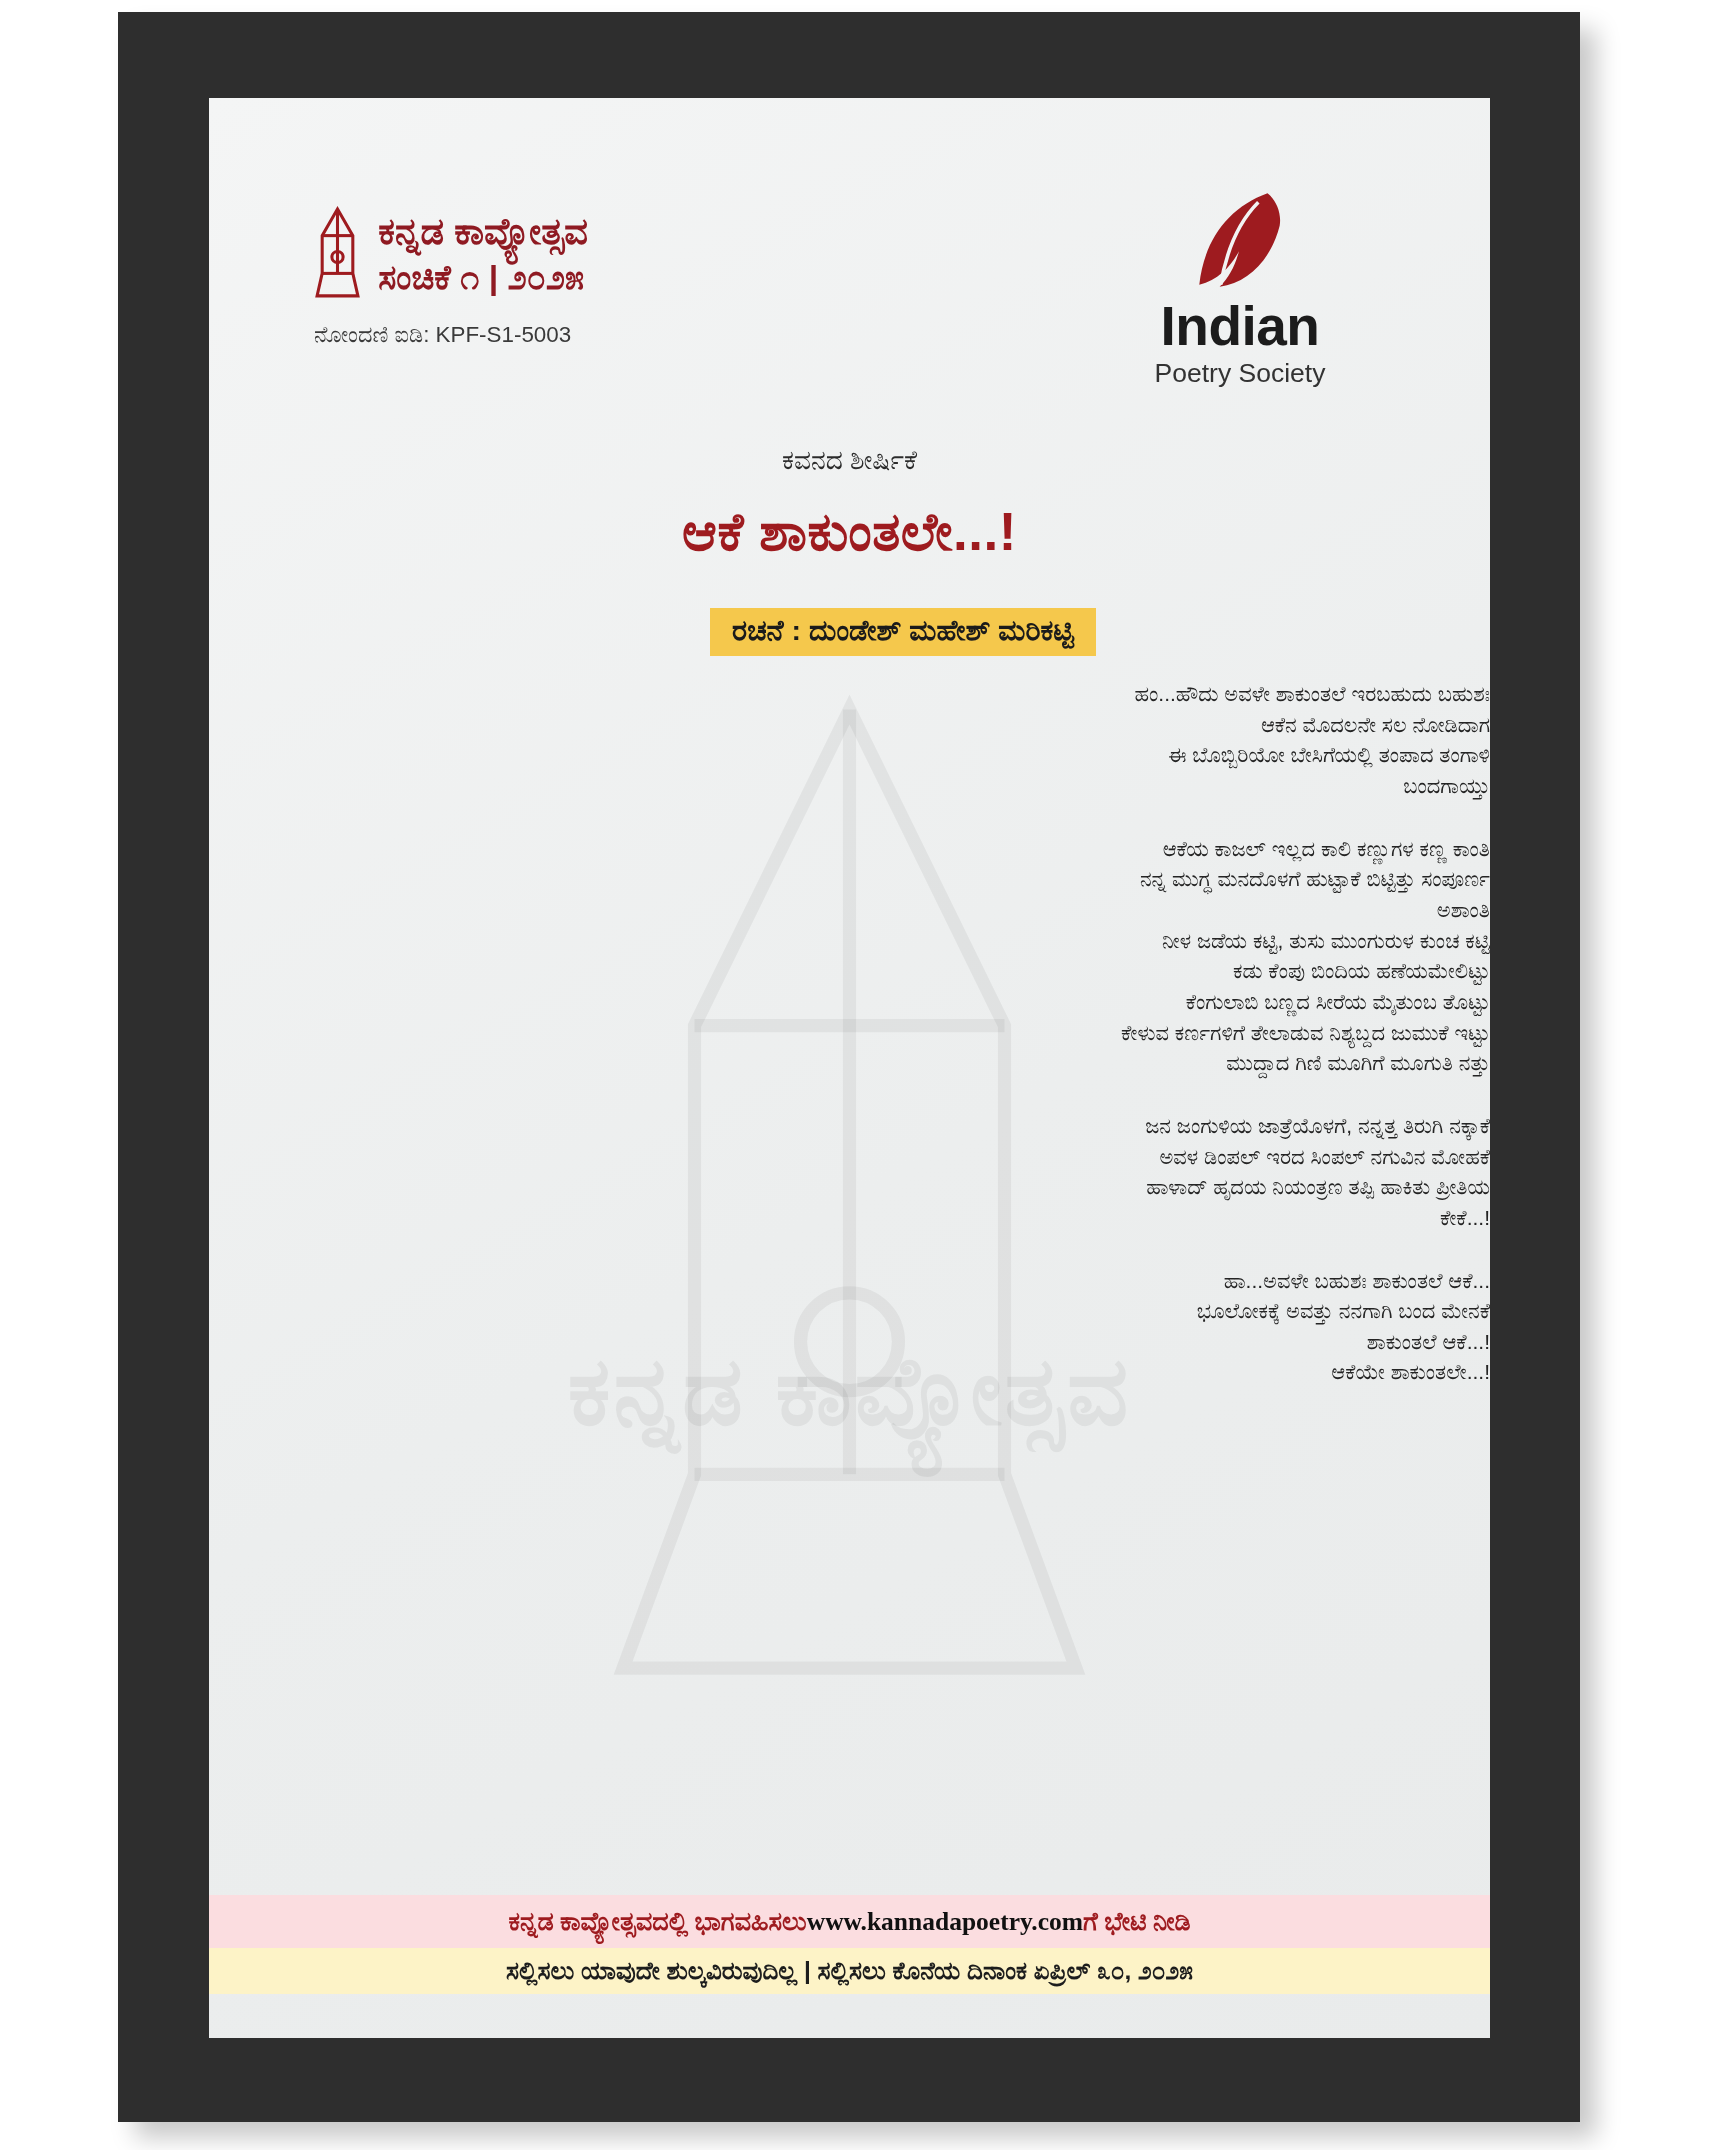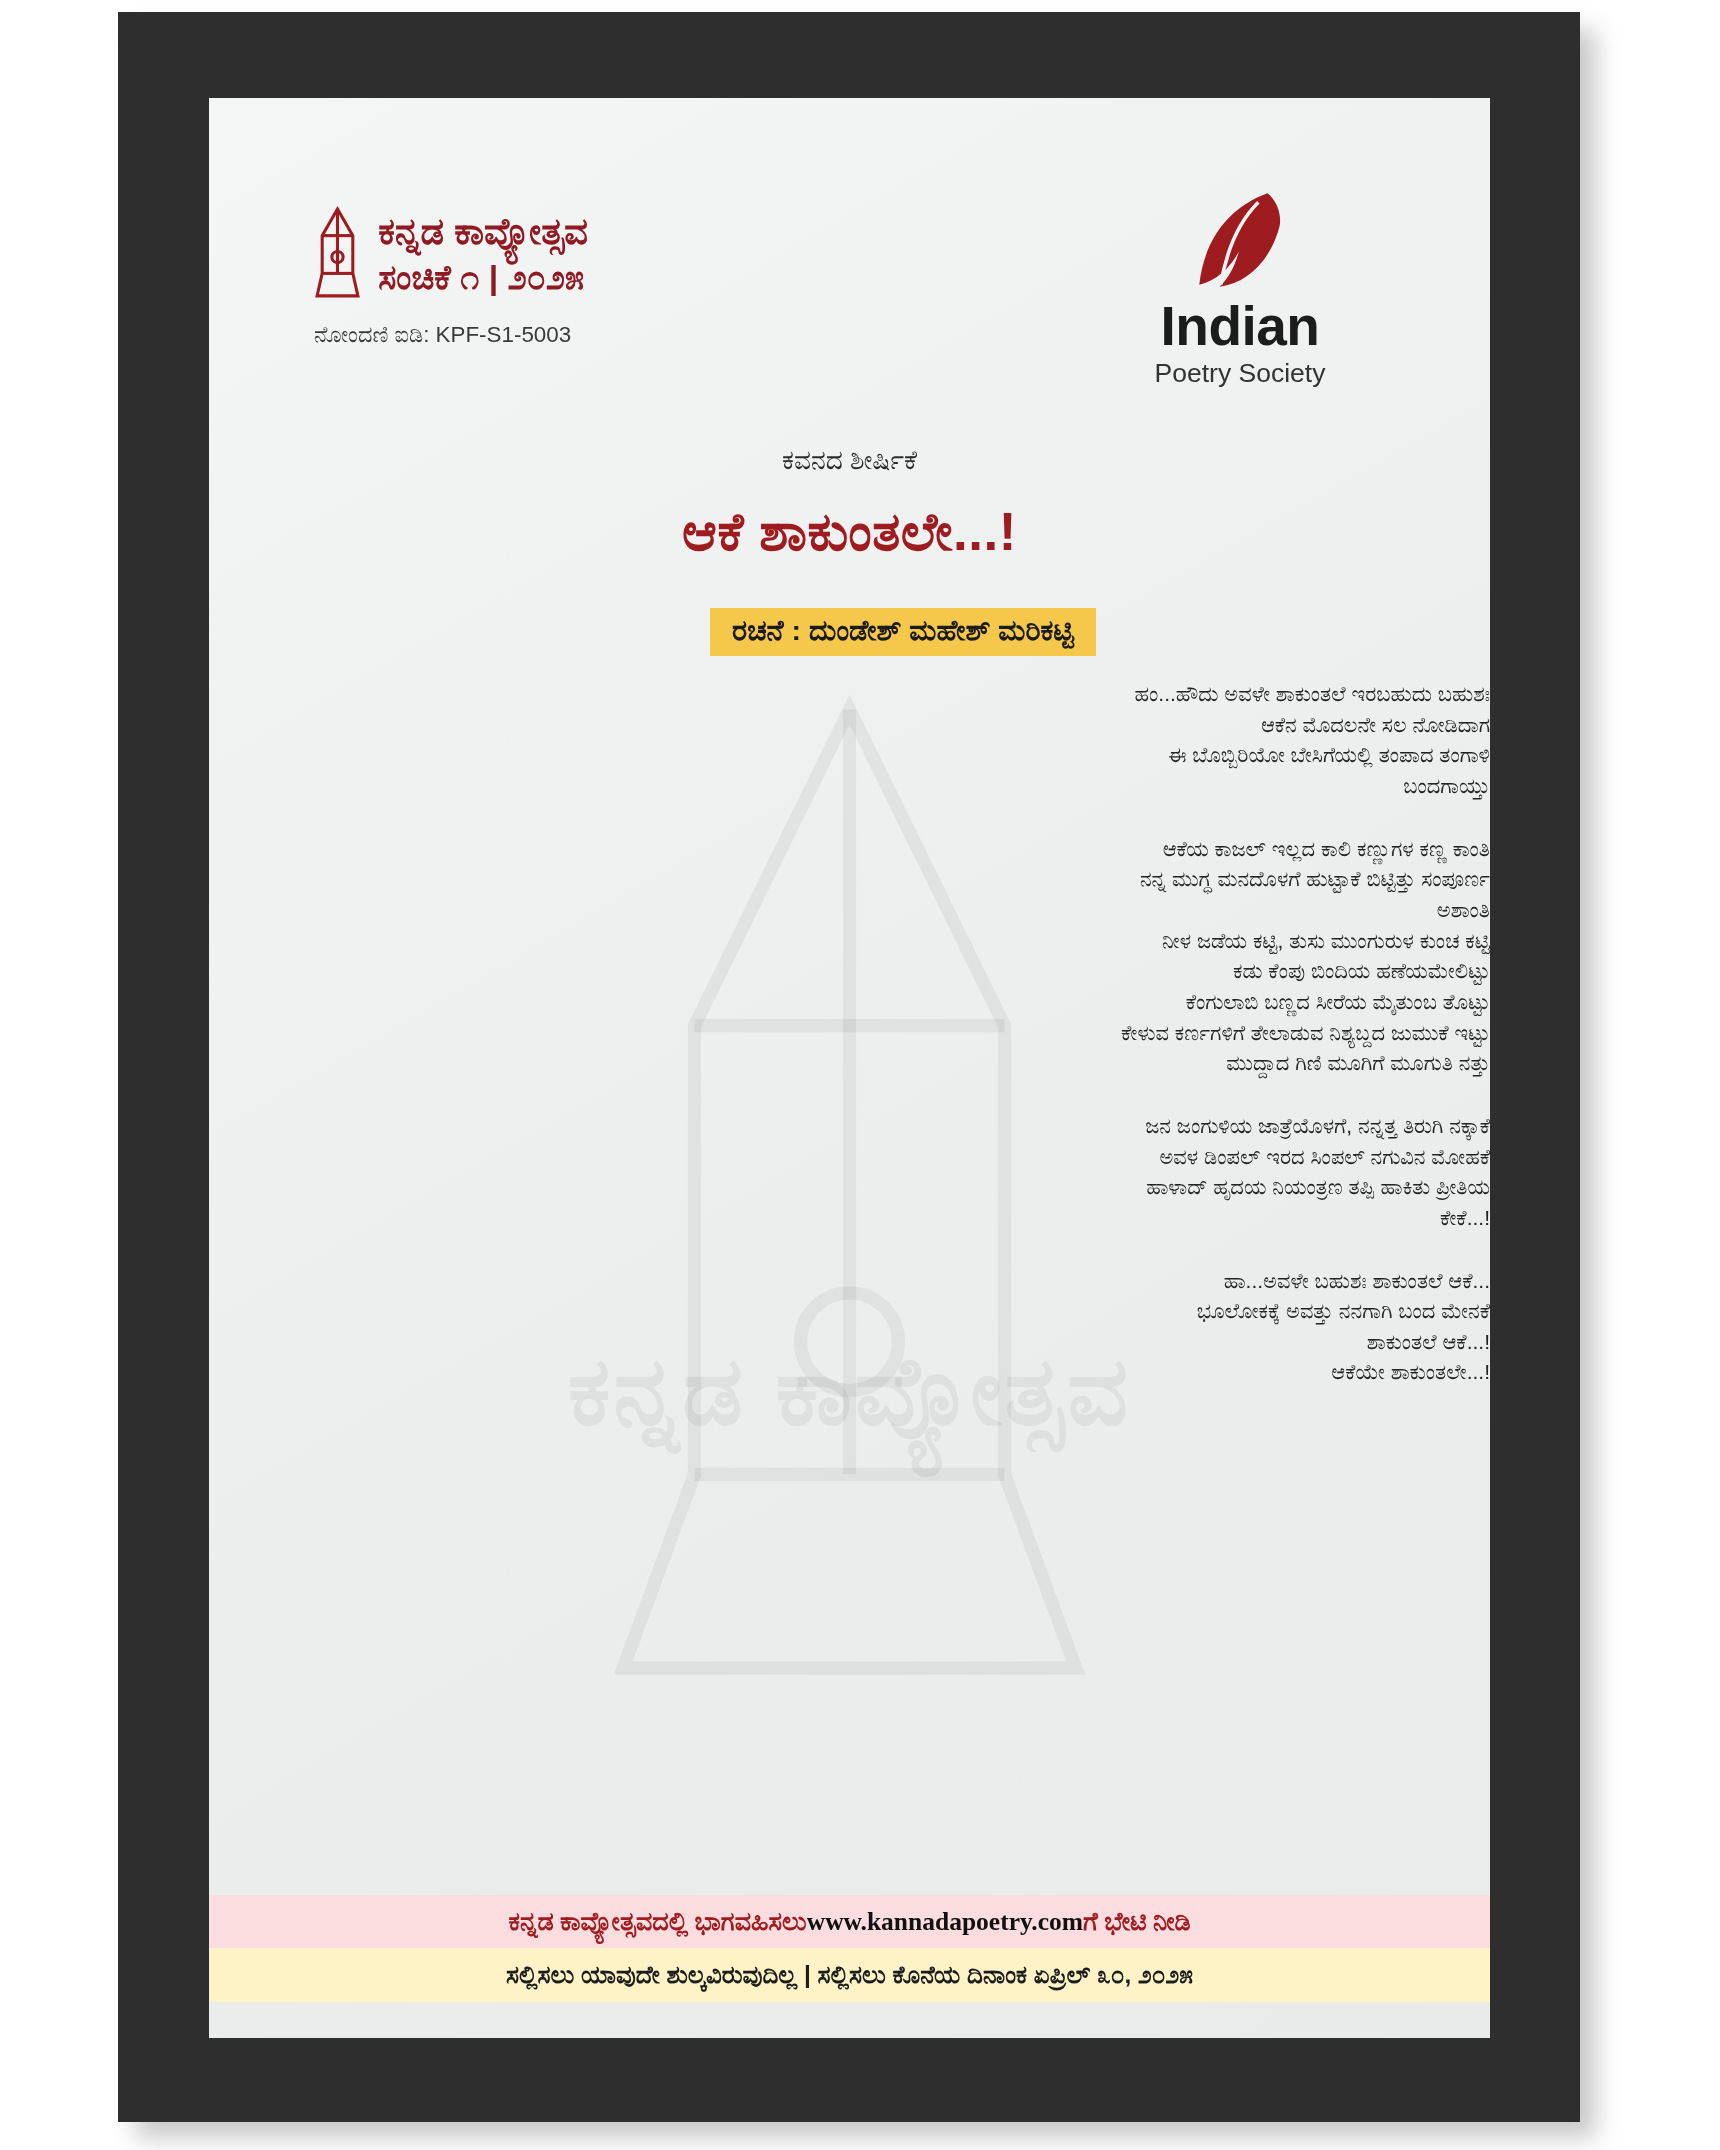--- a/index.html
+++ b/index.html
@@ -216,21 +216,21 @@
     font-weight: 700;
     white-space: nowrap;
     font-family: Liberation Serif, serif;
   }
   .footer-pink .url { color: #111111; }
   .footer-yellow {
     position: absolute;
     left: 0;
     top: 63px;
     width: 1281px;
-    height: 54px;
+    height: 46px;
     background: #fdf3c7;
     display: flex;
     align-items: center;
     justify-content: center;
     font-size: 24.5px;
     color: #1d1d1d;
     font-weight: 700;
     white-space: nowrap;
   }
 </style>

